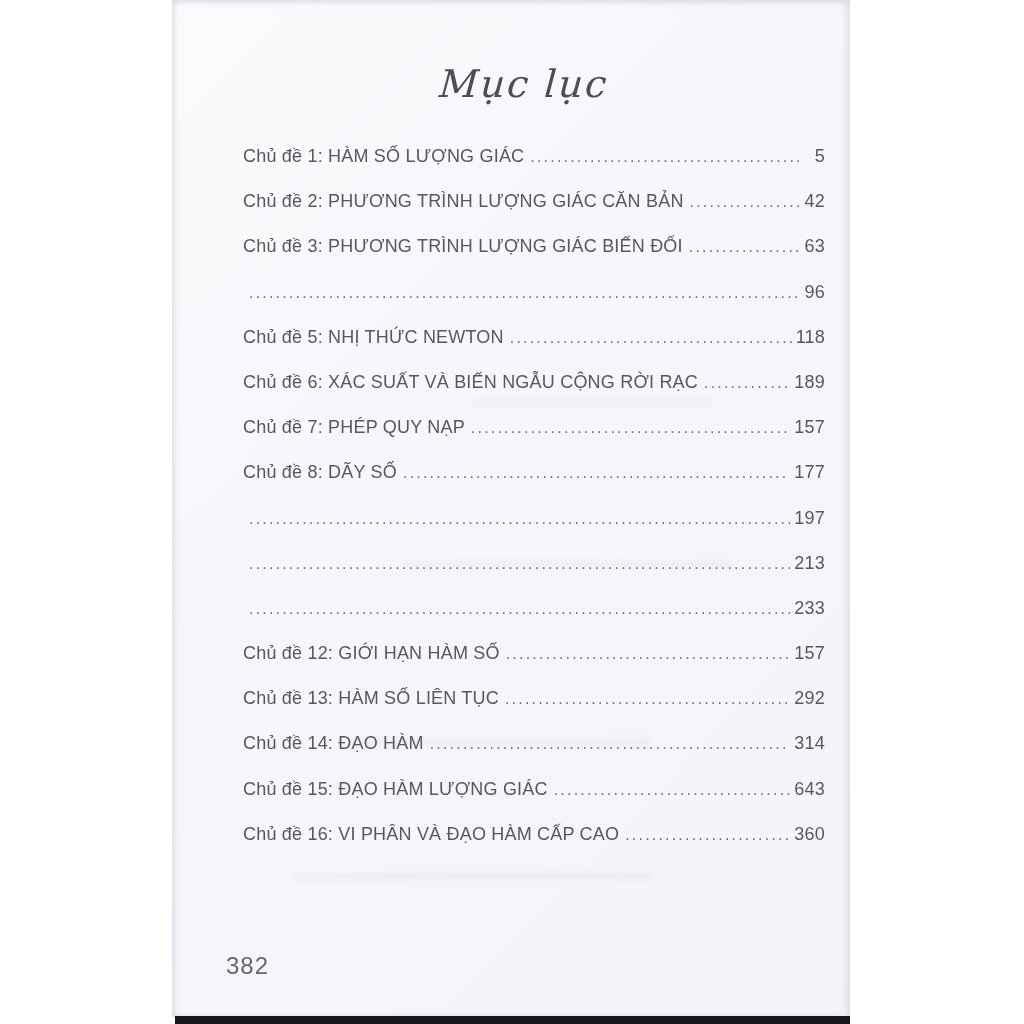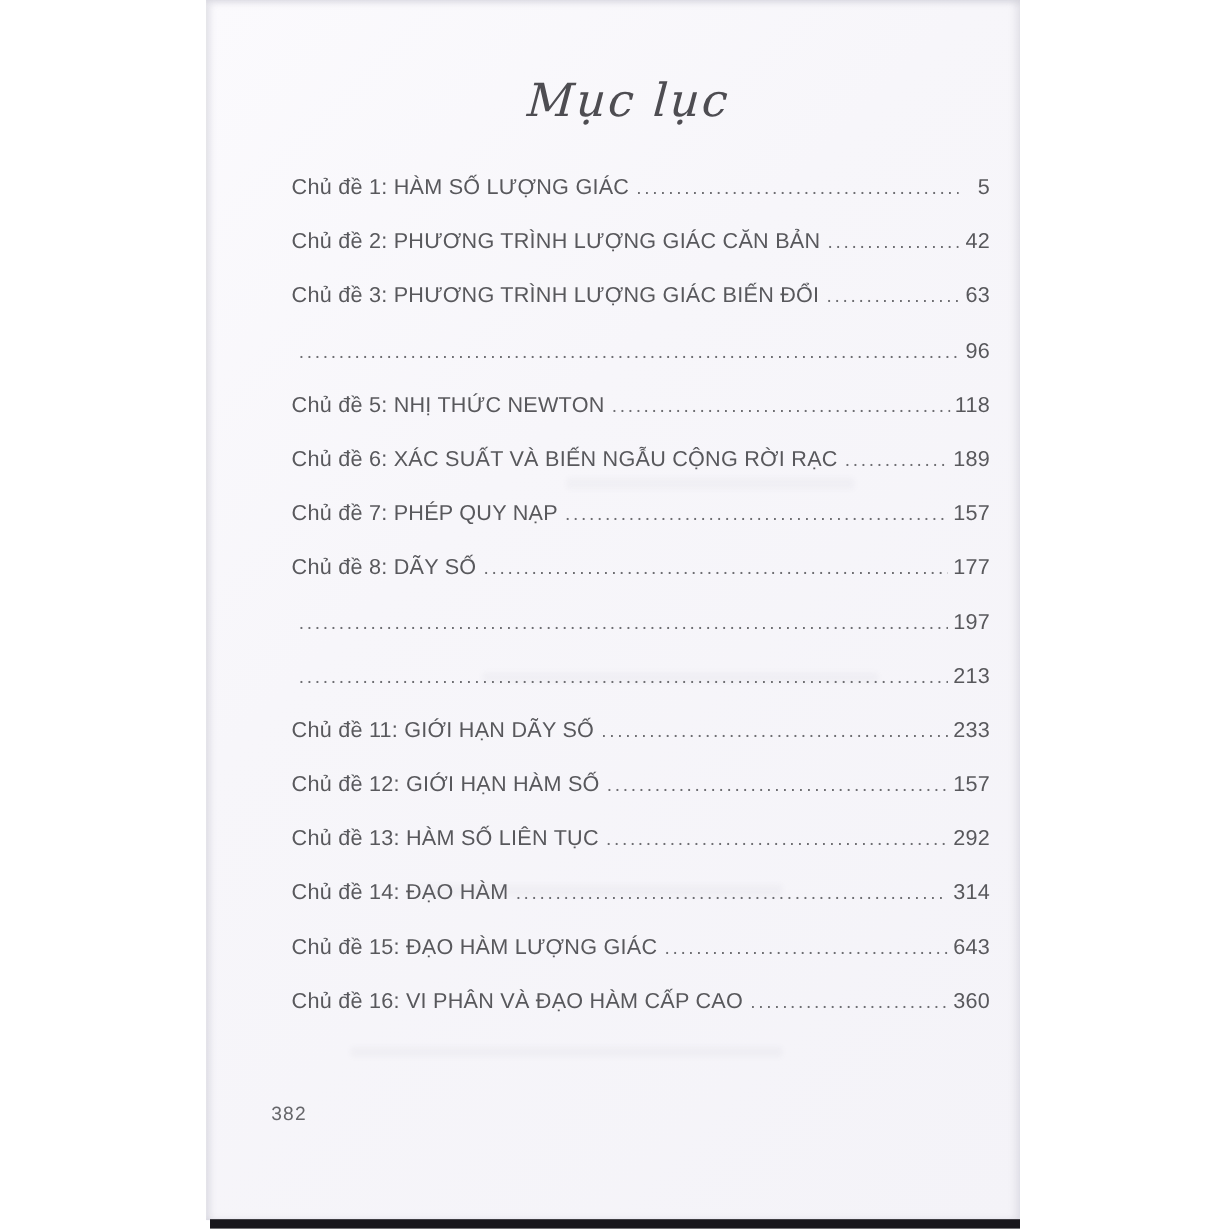--- a/index.html
+++ b/index.html
@@ -45,22 +45,22 @@
   }
   .lab{white-space:nowrap;flex:0 0 auto;}
   .dots{
     flex:1 1 auto;overflow:hidden;white-space:nowrap;
     margin:0 4px 0 6px;letter-spacing:2.2px;font-size:16px;
     color:var(--dots-ink);
   }
   .pg{flex:0 0 auto;text-align:right;min-width:22px;}
 
   .footer{
-    position:absolute;left:54px;top:920px;
-    font-size:16px;color:#66666a;letter-spacing:1px;
+    position:absolute;left:54px;top:952px;
+    font-size:24px;color:#66666a;letter-spacing:1px;
   }
 
   
   .ghost{position:absolute;background:#8a8a9a;opacity:.05;filter:blur(2px);border-radius:2px;}
   .g1{left:300px;top:398px;width:240px;height:10px;}
   .g2{left:230px;top:560px;width:330px;height:9px;}
   .g3{left:180px;top:737px;width:300px;height:10px;}
   .g4{left:120px;top:872px;width:360px;height:9px;}
 </style>
 </head>
@@ -112,21 +112,20 @@
         </div>
         <div class="row">
           <span class="dots">........................................................................................................................................................................................................</span>
           <span class="pg">197</span>
         </div>
         <div class="row">
           <span class="dots">........................................................................................................................................................................................................</span>
           <span class="pg">213</span>
         </div>
         <div class="row">
-          <span class="lab">Chủ đề 11: GIỚI HẠN DÃY SỐ</span>
           <span class="dots">........................................................................................................................................................................................................</span>
           <span class="pg">233</span>
         </div>
         <div class="row">
           <span class="lab">Chủ đề 12: GIỚI HẠN HÀM SỐ</span>
           <span class="dots">........................................................................................................................................................................................................</span>
           <span class="pg">157</span>
         </div>
         <div class="row">
           <span class="lab">Chủ đề 13: HÀM SỐ LIÊN TỤC</span>

